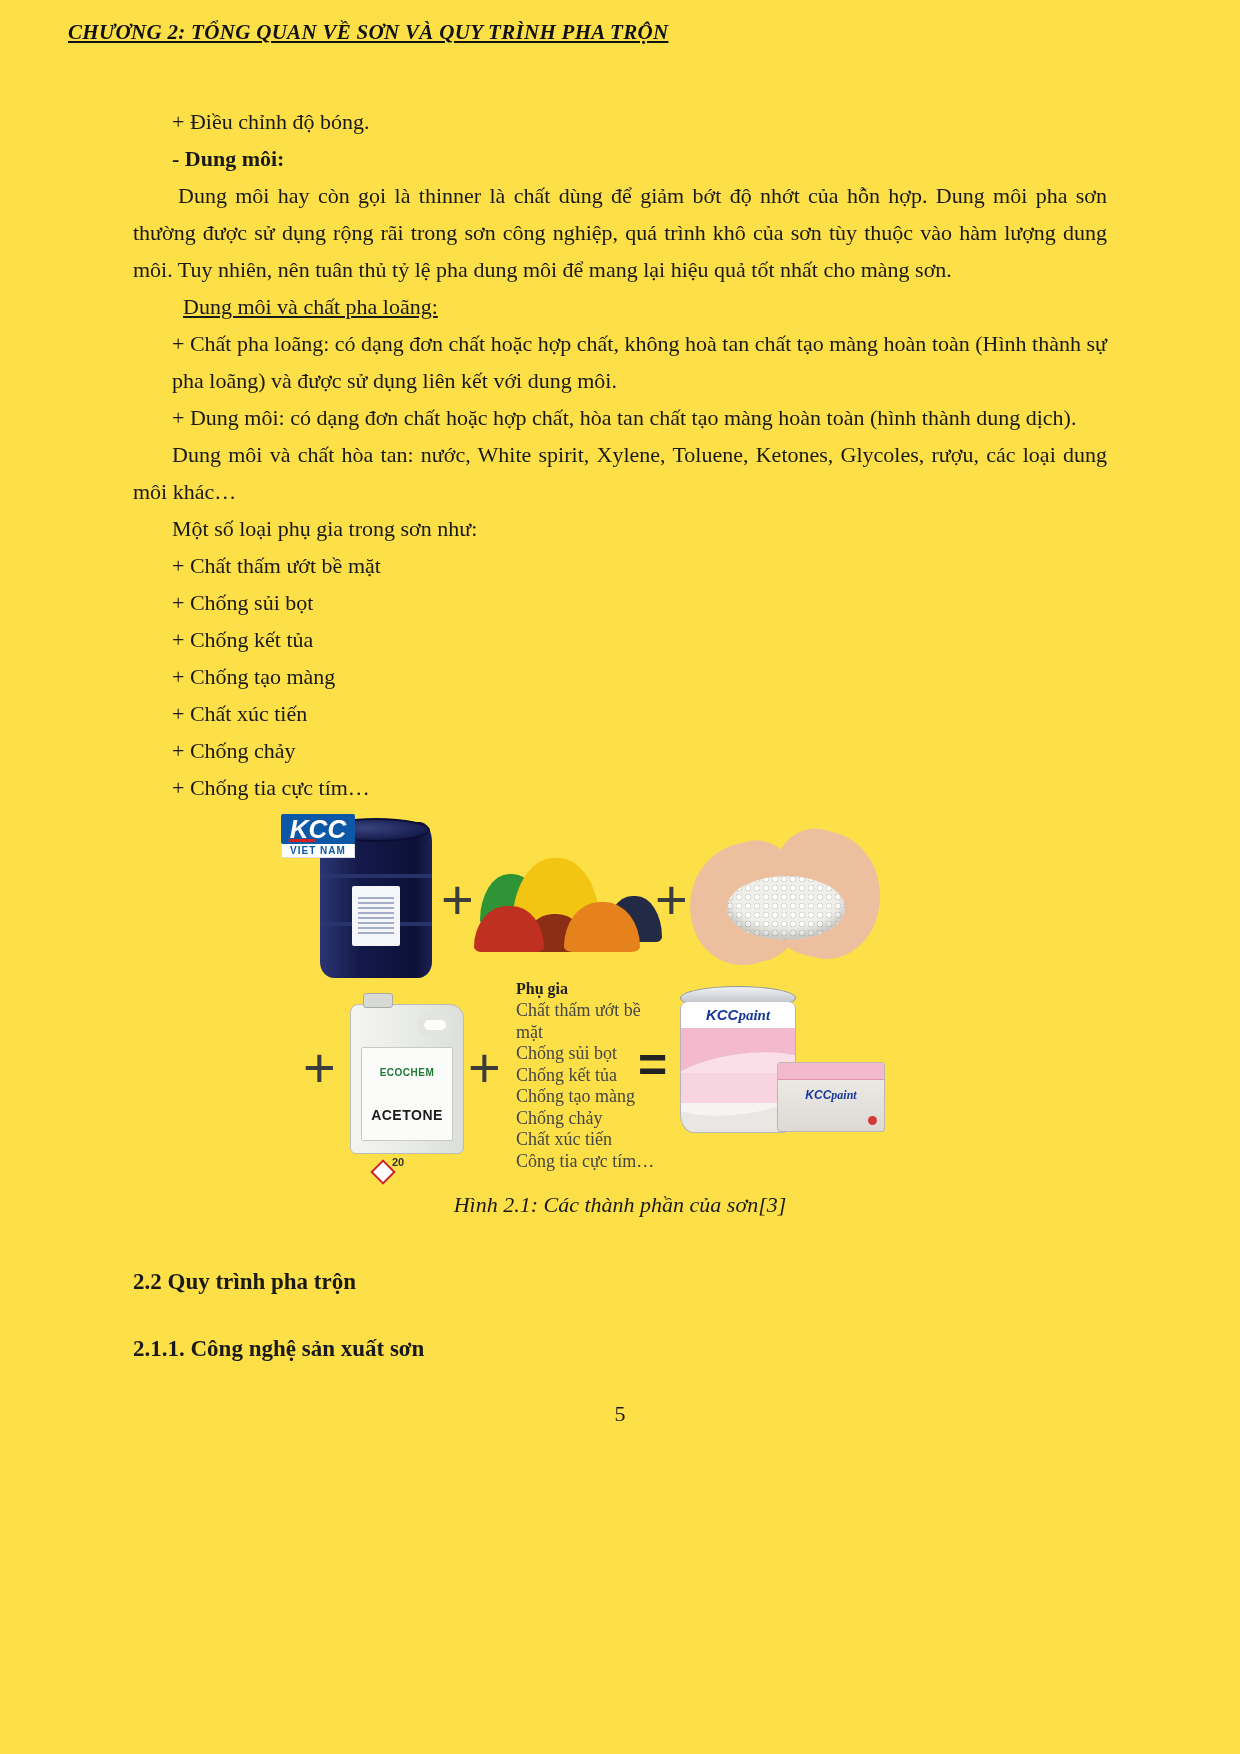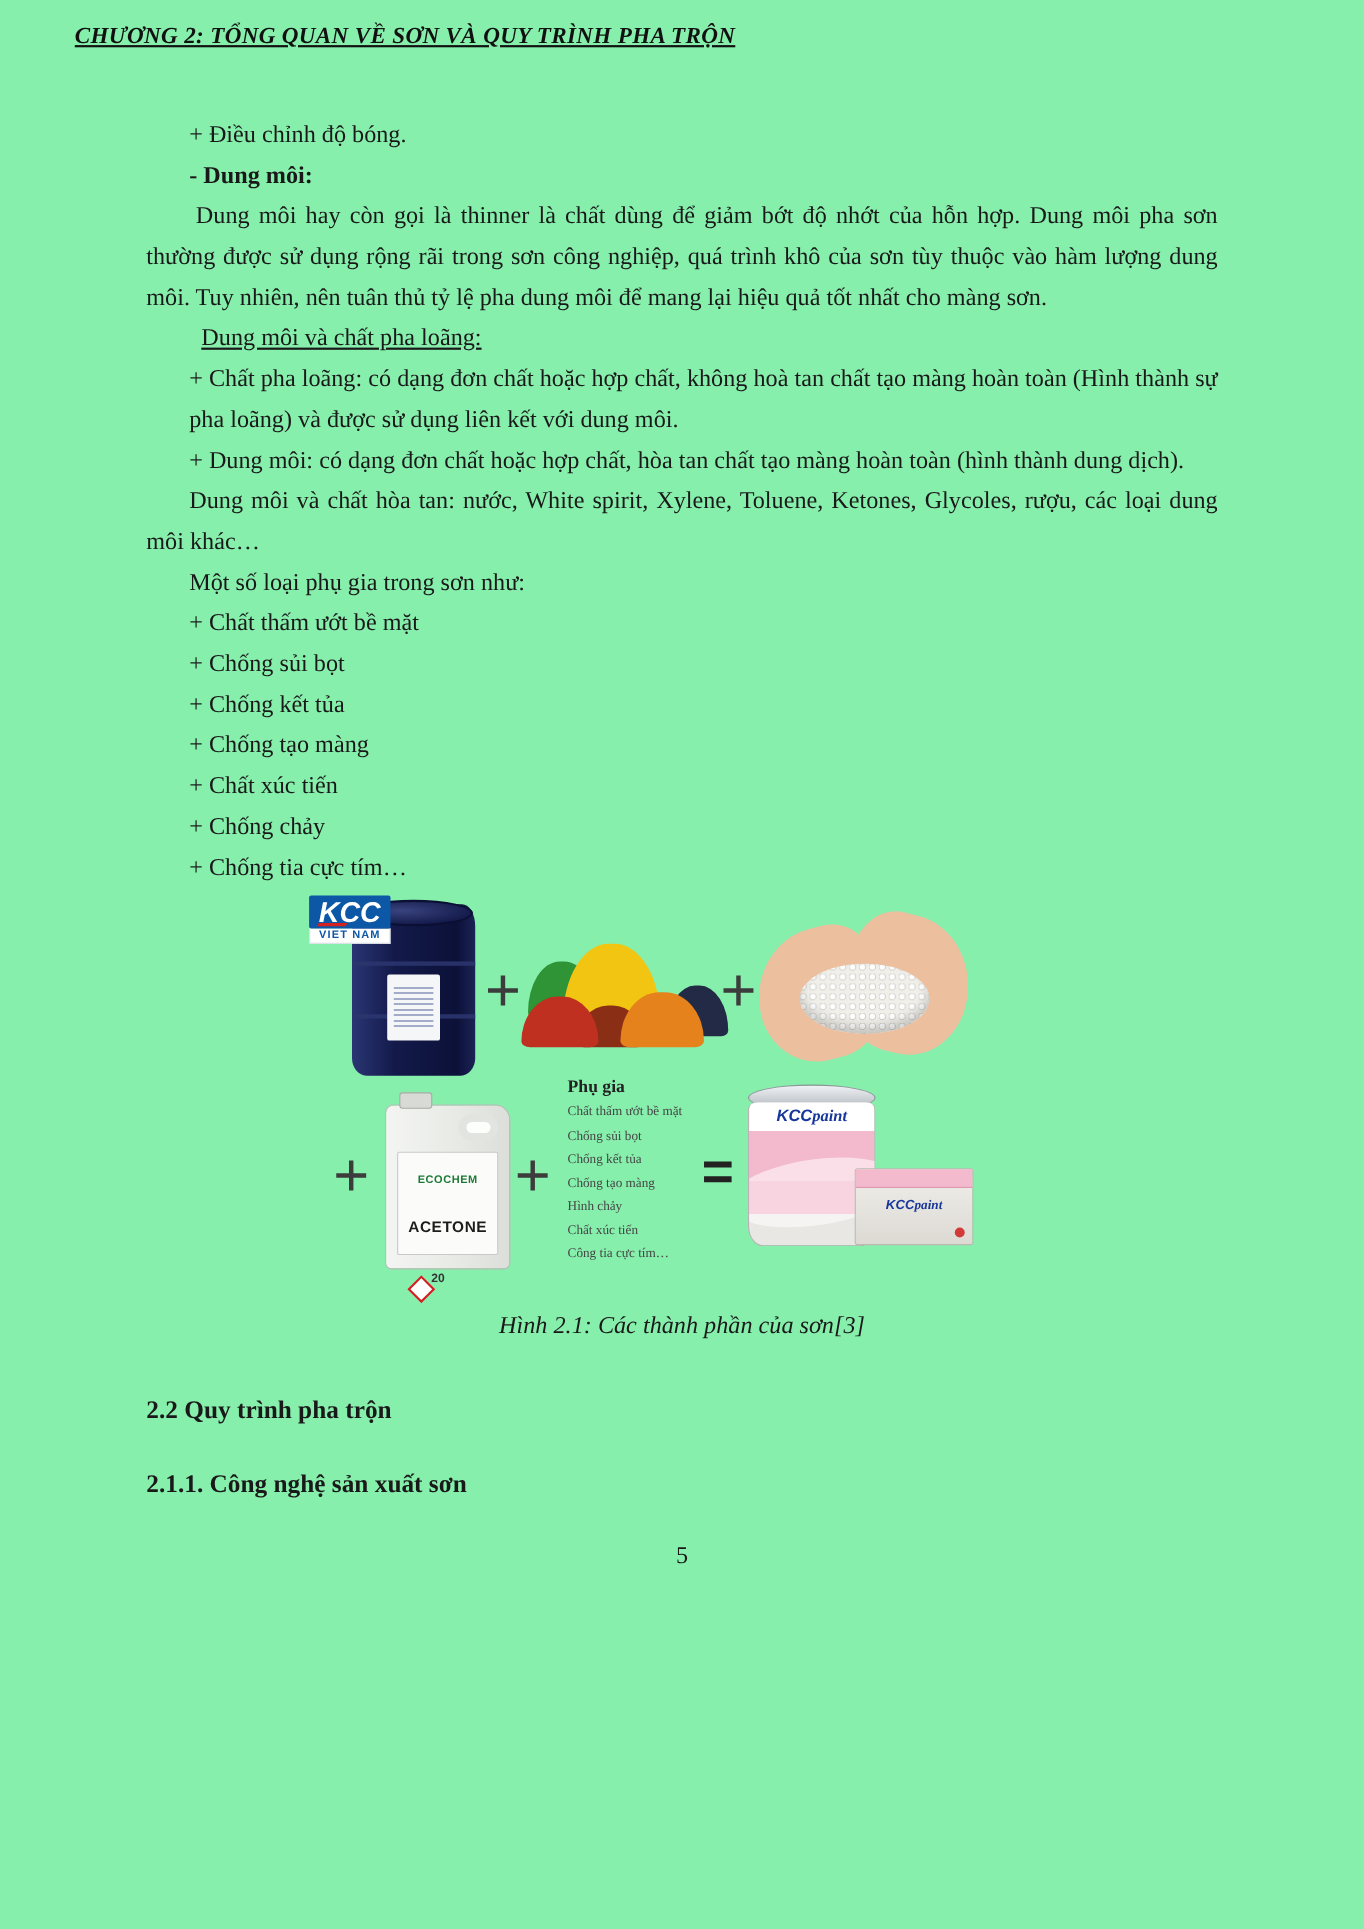--- a/index.html
+++ b/index.html
@@ -1,19 +1,19 @@
 <!DOCTYPE html>
 <html><head>
 <meta charset="utf-8">
 <style>
   html,body{margin:0;padding:0;background:#888;}
   .page{
     position:relative;
     width:1240px;height:1754px;
-    background:#86efac;
+    background:#fde047;
     margin:0 auto;
     font-family:"Liberation Serif","DejaVu Serif",serif;
     color:#191919;
     overflow:hidden;
   }
   .running-header{
     position:absolute;left:68px;top:20px;right:90px;
     font-size:21px;font-weight:bold;font-style:italic;
     text-decoration:underline;
     letter-spacing:.3px;
@@ -144,21 +144,21 @@
   .jug-bottom{display:flex;justify-content:flex-start;align-items:flex-end;padding:10px 10px 0 12px;}
   .hazard{width:14px;height:14px;background:#fff;border:2.5px solid #cc2222;transform:rotate(45deg);}
   .jug-size{font-size:11px;font-weight:bold;color:#333;}
 
   
   .fig-additives{
     position:absolute;left:383px;top:170px;width:150px;
     font-family:"Liberation Serif","DejaVu Serif",serif;color:#3a3a3a;
   }
   .fig-add-title{font-weight:bold;font-size:16px;line-height:22px;color:#222;}
-  .fig-add-item{font-size:12px;line-height:21.5px;color:#454545;}
+  .fig-add-item{font-size:18px;line-height:21.5px;color:#454545;}
 
   
   .bucket{position:absolute;left:547px;top:178px;width:116px;height:148px;}
   .bucket-lid{
     height:24px;border-radius:50%;
     background:linear-gradient(#f0f2f4,#aeb4ba);
     border:1px solid #8f969c;box-sizing:border-box;
   }
   .bucket-body{
     position:relative;margin-top:-8px;height:130px;
@@ -283,21 +283,21 @@
       </div>
 
       <div class="plus p4">+</div>
 
       <div class="fig-additives">
         <div class="fig-add-title">Phụ gia</div>
         <div class="fig-add-item">Chất thấm ướt bề mặt</div>
         <div class="fig-add-item">Chống sủi bọt</div>
         <div class="fig-add-item">Chống kết tủa</div>
         <div class="fig-add-item">Chống tạo màng</div>
-        <div class="fig-add-item">Hình chảy</div>
+        <div class="fig-add-item">Chống chảy</div>
         <div class="fig-add-item">Chất xúc tiến</div>
         <div class="fig-add-item">Công tia cực tím…</div>
       </div>
 
       <div class="equals">=</div>
 
       <div class="bucket">
         <div class="bucket-lid"></div>
         <div class="bucket-body">
           <div class="bucket-brand">

